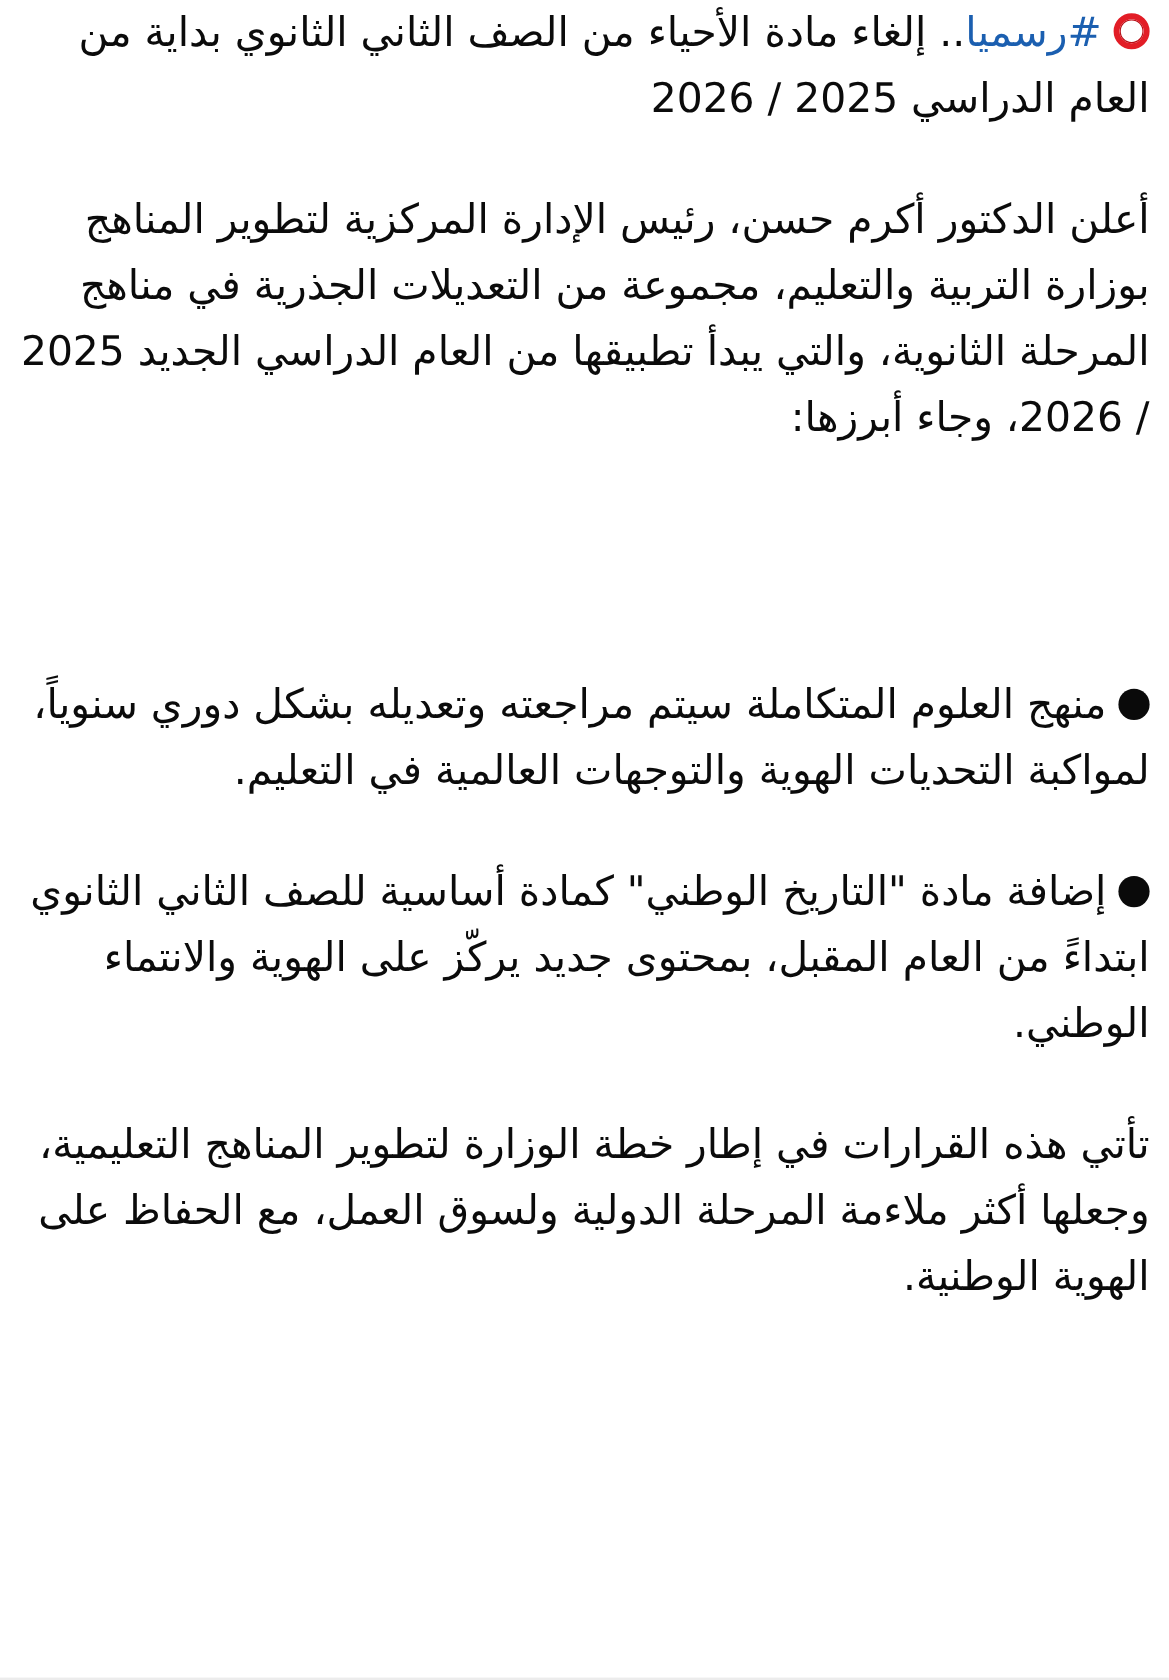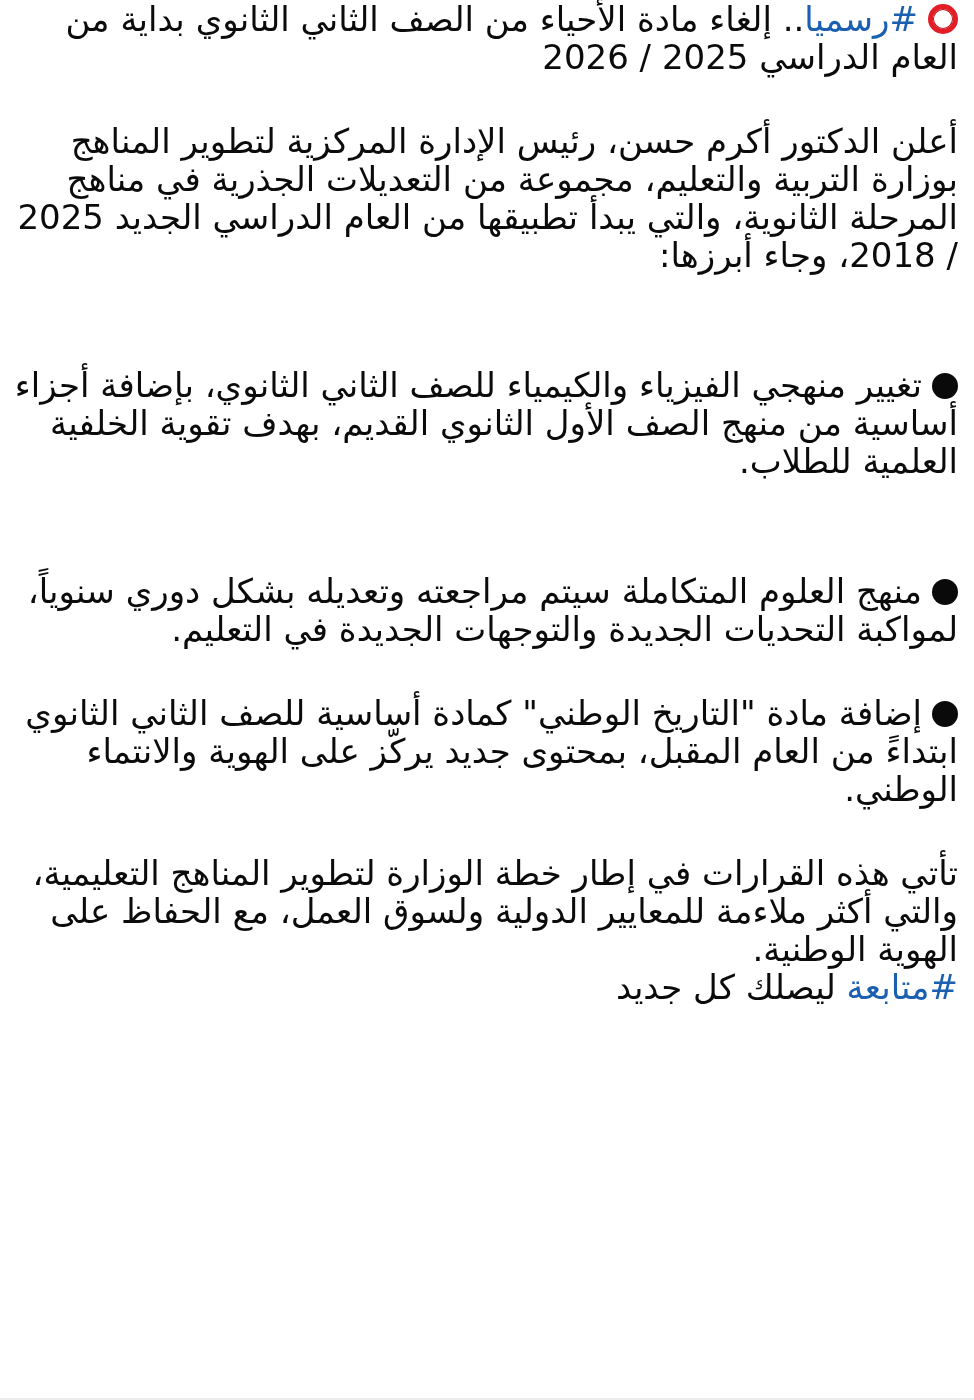--- a/index.html
+++ b/index.html
@@ -15,21 +15,21 @@
     font-family: "DejaVu Sans", sans-serif;
     color: #0b0b0b;
   }
   .post {
     direction: rtl;
     position: absolute;
     top: 0;
     left: 14px;
     right: 16px;
     font-size: 34px;
-    line-height: 38px;
+    line-height: 55px;
     text-align: right;
   }
   .para {
     margin: 0;
   }
   .gap { height: 46px; }
   .hashtag {
     color: #1b5fb0;
     cursor: pointer;
   }
@@ -66,49 +66,43 @@
 <body>
 
 <div class="post">
 
   <p class="para">
     <span class="circle-icon"></span><a class="hashtag">#رسميا</a><span>.. إلغاء مادة الأحياء من الصف الثاني الثانوي بداية من العام الدراسي 2025 / 2026</span>
   </p>
 
   <div class="gap"></div>
 
-  <p class="para">أعلن الدكتور أكرم حسن، رئيس الإدارة المركزية لتطوير المناهج بوزارة التربية والتعليم، مجموعة من التعديلات الجذرية في مناهج المرحلة الثانوية، والتي يبدأ تطبيقها من العام الدراسي الجديد 2025 / 2018، وجاء أبرزها:</p>
+  <p class="para">أعلن الدكتور أكرم حسن، رئيس الإدارة المركزية لتطوير المناهج بوزارة التربية والتعليم، مجموعة من التعديلات الجذرية في مناهج المرحلة الثانوية، والتي يبدأ تطبيقها من العام الدراسي الجديد 2025 / 2026، وجاء أبرزها:</p>
+
+  <div class="gap"></div>
+
+
+  <div class="gap"></div>
+
 
   <div class="gap"></div>
 
 
   <div class="gap"></div>
 
   <p class="para">
-    <span class="bullet-icon"></span><span>تغيير منهجي الفيزياء والكيمياء للصف الثاني الثانوي، بإضافة أجزاء أساسية من منهج الصف الأول الثانوي القديم، بهدف تقوية الخلفية العلمية للطلاب.</span>
-  </p>
-
-  <div class="gap"></div>
-
-
-  <div class="gap"></div>
-
-  <p class="para">
-    <span class="bullet-icon"></span><span>منهج العلوم المتكاملة سيتم مراجعته وتعديله بشكل دوري سنوياً، لمواكبة التحديات الجديدة والتوجهات الجديدة في التعليم.</span>
+    <span class="bullet-icon"></span><span>منهج العلوم المتكاملة سيتم مراجعته وتعديله بشكل دوري سنوياً، لمواكبة التحديات الهوية والتوجهات العالمية في التعليم.</span>
   </p>
 
   <div class="gap"></div>
 
   <p class="para">
     <span class="bullet-icon"></span><span>إضافة مادة "التاريخ الوطني" كمادة أساسية للصف الثاني الثانوي ابتداءً من العام المقبل، بمحتوى جديد يركّز على الهوية والانتماء الوطني.</span>
   </p>
 
   <div class="gap"></div>
 
-  <p class="para">تأتي هذه القرارات في إطار خطة الوزارة لتطوير المناهج التعليمية، والتي أكثر ملاءمة للمعايير الدولية ولسوق العمل، مع الحفاظ على الهوية الوطنية.</p>
+  <p class="para">تأتي هذه القرارات في إطار خطة الوزارة لتطوير المناهج التعليمية، وجعلها أكثر ملاءمة المرحلة الدولية ولسوق العمل، مع الحفاظ على الهوية الوطنية.</p>
 
-  <p class="para">
-    <a class="hashtag">#متابعة</a><span> ليصلك كل جديد</span>
-  </p>
 
 </div>
 
 <div class="bottom-edge"></div>
 
 </body></html>

